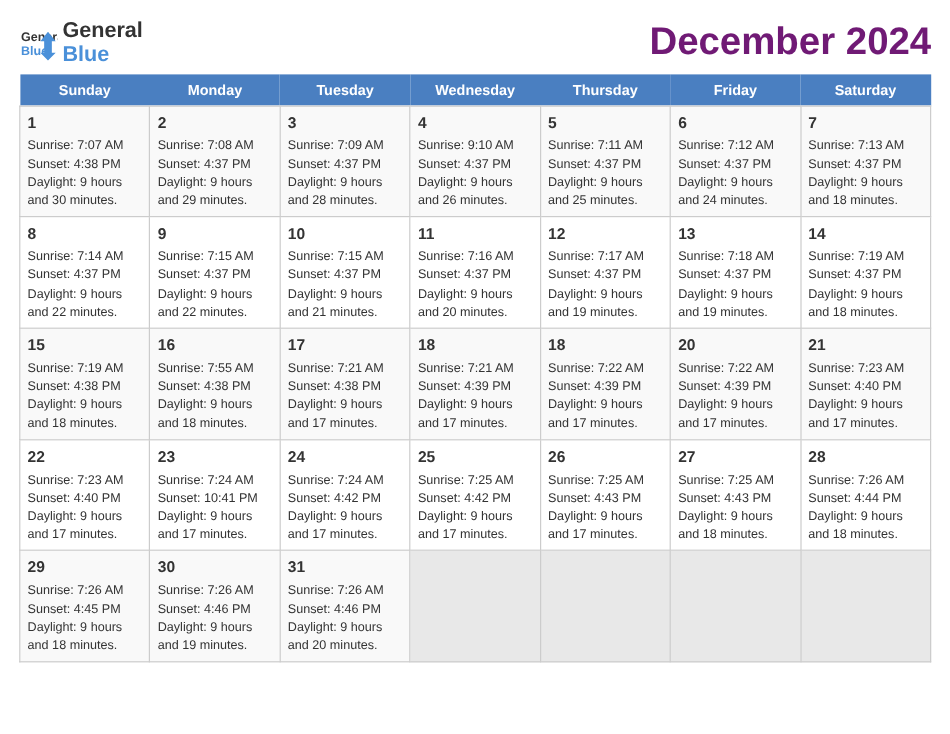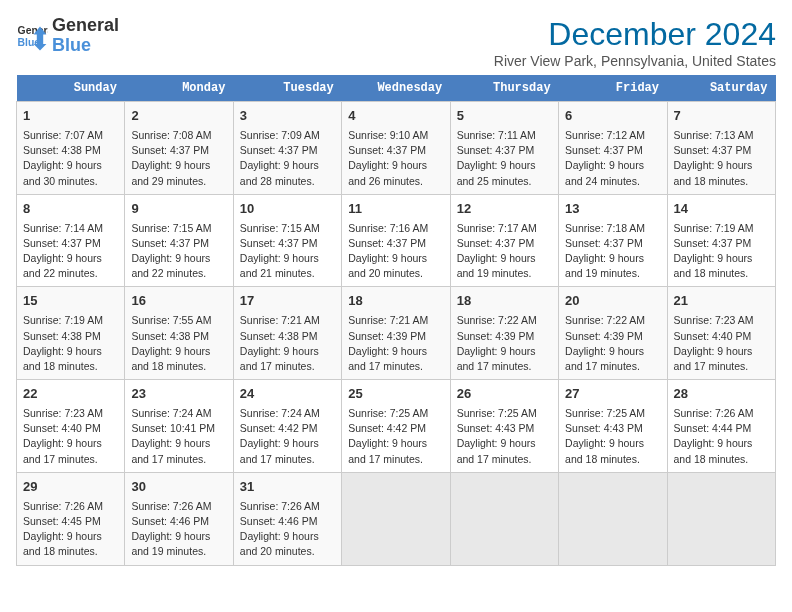--- a/index.html
+++ b/index.html
@@ -30,40 +30,39 @@
     .logo-text span { color: #4a90d9; }
     .logo-icon {
       width: 32px;
       height: 32px;
     }
     .title-area {
       text-align: right;
     }
     .month-title {
       font-size: 32px;
-      font-weight: normal;
-      color: #0369a1;
+      font-weight: bold;
+      color: #701a75;
     }
     .location-title {
       font-size: 14px;
       color: #555;
     }
     table {
       width: 100%;
       border-collapse: collapse;
       font-size: 10.5px;
     }
     thead tr th {
       background-color: #4a7fc1;
       color: #fff;
       font-weight: bold;
-      text-align: right;
+      text-align: center;
       padding: 6px 8px;
       font-size: 12px;
-      font-family: Liberation Mono, monospace;
     }
     tbody tr td {
       border: 1px solid #ccc;
       vertical-align: top;
       padding: 5px 6px;
       width: 14.28%;
       min-height: 80px;
       background: #fff;
       color: #333;
       line-height: 1.45;
@@ -93,21 +92,20 @@
     </svg>
     <div>
       <div class="logo-text">
         <div>General</div>
         <div><span>Blue</span></div>
       </div>
     </div>
   </div>
   <div class="title-area">
     <div class="month-title">December 2024</div>
-    <div class="location-title">River View Park, Pennsylvania, United States</div>
   </div>
 </div>
 
 <table>
   <thead>
     <tr id="header-row">
     <th>Sunday</th>
         <th>Monday</th>
         <th>Tuesday</th>
         <th>Wednesday</th>

